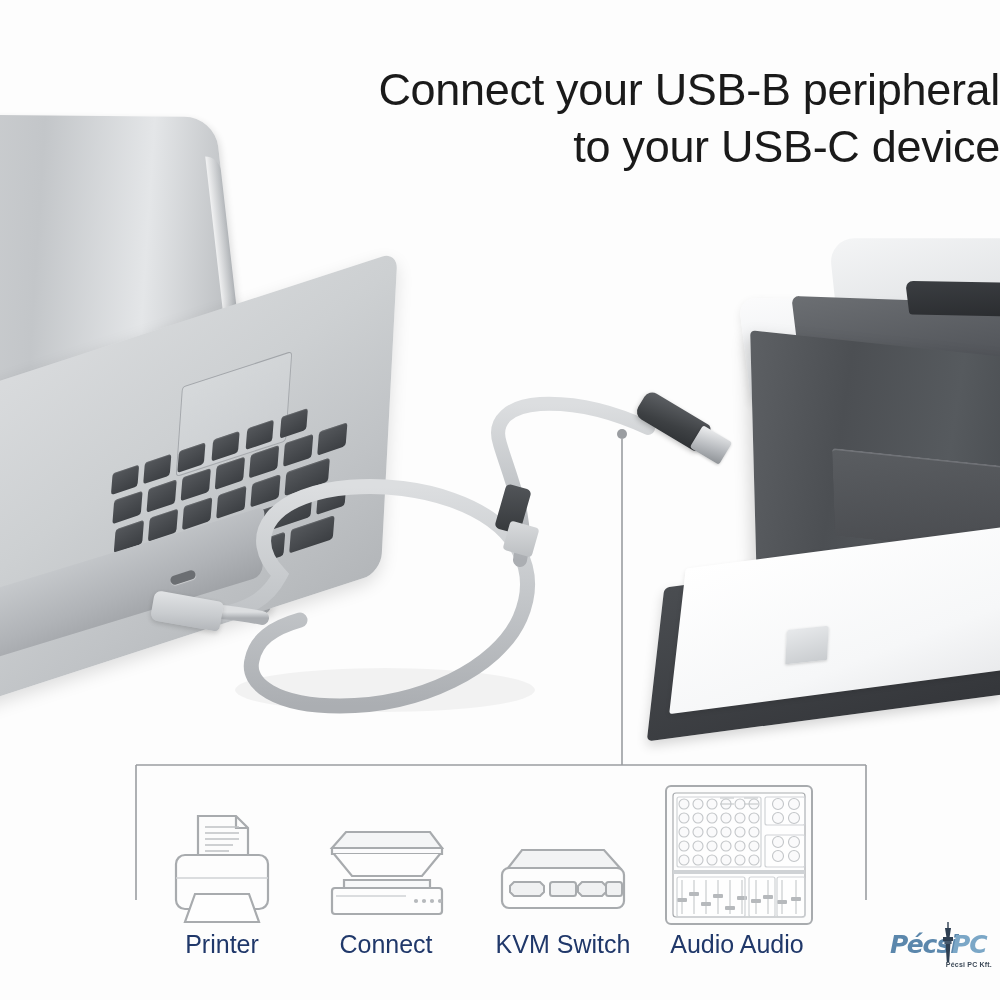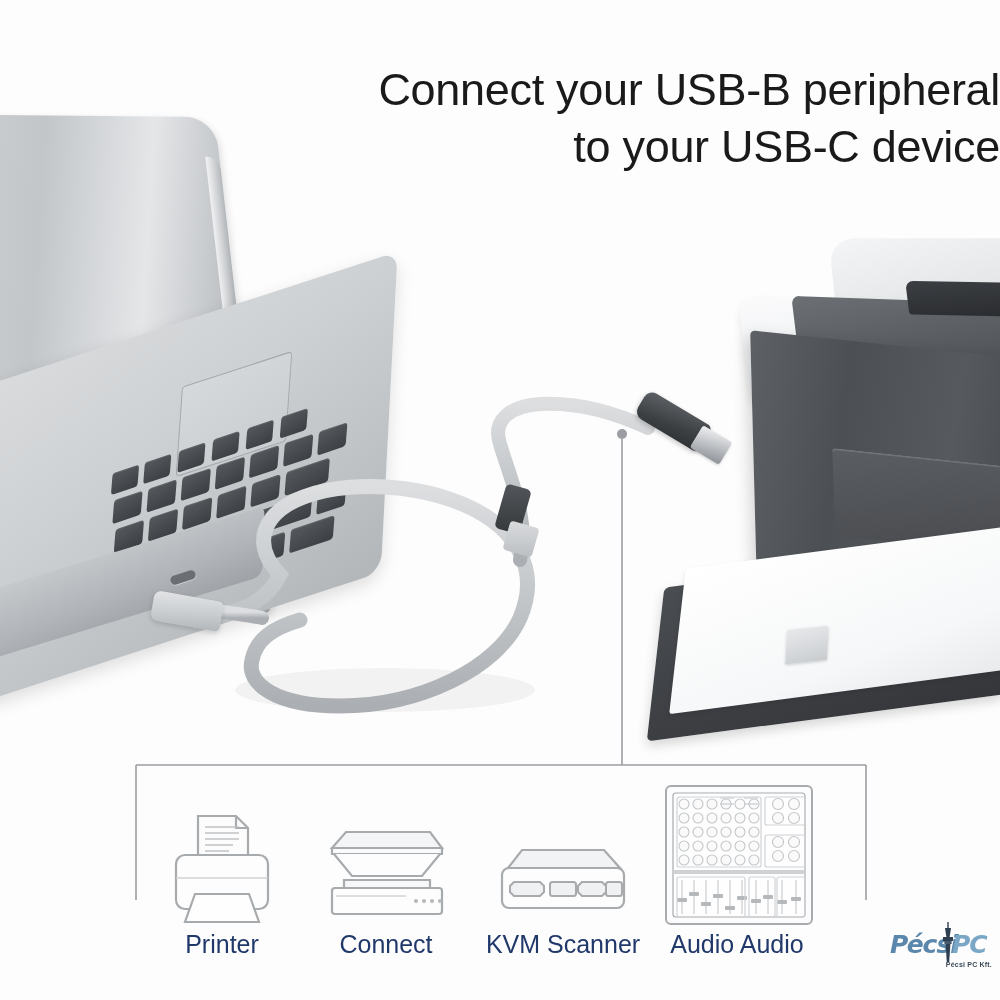--- a/index.html
+++ b/index.html
@@ -460,21 +460,21 @@
           <rect x="89" y="97" width="26" height="40" rx="2"></rect>
           <rect x="117" y="97" width="28" height="40" rx="2"></rect>
         </g>
       </svg>
     </div>
   </div>
 
   <div class="labels">
     <div class="lbl" style="left:162px; width:120px;">Printer</div>
     <div class="lbl" style="left:320px; width:132px;">Connect</div>
-    <div class="lbl" style="left:480px; width:166px;">KVM Scanner</div>
+    <div class="lbl" style="left:480px; width:166px;">KVM Switch</div>
     <div class="lbl" style="left:654px; width:166px;">Audio Audio</div>
   </div>
 
   <div class="logo">
     <div class="logo-row">
       <span class="logo-pecsi">Pécsi</span>
       <svg class="logo-tower" width="22" height="40" viewBox="0 0 22 40">
         <path d="M11 0 L11 6" stroke="#2e3f52" stroke-width="1.4"></path>
         <path d="M8 6 h6 l-1.4 9 h-3.2 Z" fill="#2e3f52"></path>
         <path d="M6 15 h10 v4 H6 Z" fill="#2e3f52"></path>

